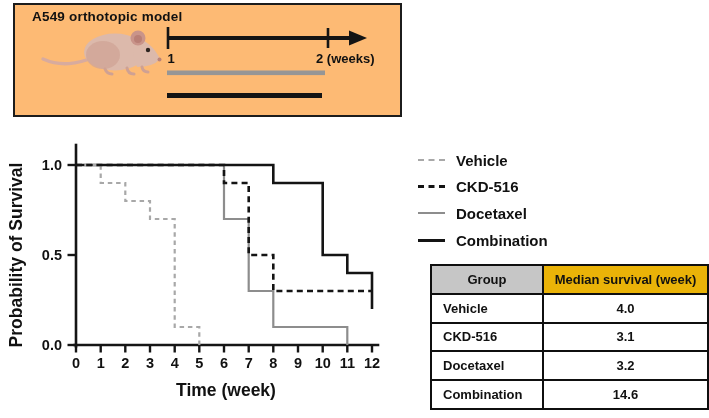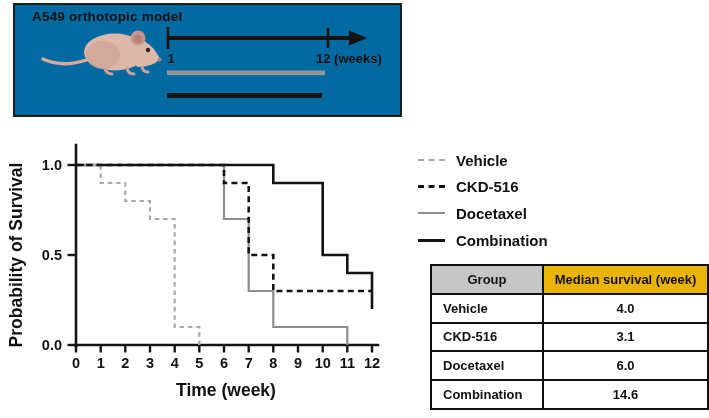--- a/index.html
+++ b/index.html
@@ -1,21 +1,21 @@
 <!DOCTYPE html>
 <html><head>
 <meta charset="utf-8">
 <style>
   html,body{margin:0;padding:0;background:#ffffff;}
   body{width:709px;height:418px;font-family:"Liberation Sans",sans-serif;color:#111;}
   #stage{position:relative;width:709px;height:418px;overflow:hidden;background:#fff;}
 
   
   #schematic-box{position:absolute;left:13px;top:3px;width:389px;height:114px;
-    border:2px solid #1c1c1c;box-sizing:border-box;background:#0369a1;}
+    border:2px solid #1c1c1c;box-sizing:border-box;background:#fdba74;}
   .schematic-title{position:absolute;left:17px;top:4px;font-size:13.5px;font-weight:700;letter-spacing:.2px;}
   #mouse-svg{position:absolute;left:24px;top:13px;}
   #tl-svg{position:absolute;left:0px;top:0px;}
   .tl-label{position:absolute;font-size:13px;font-weight:700;white-space:nowrap;}
   #tl-start{left:150px;top:46px;width:12px;text-align:center;}
   #tl-end{left:301px;top:46px;}
   .trt-label{position:absolute;left:0px;width:140px;text-align:right;font-size:13px;font-weight:700;white-space:nowrap;}
   #trt-0{top:64px;}
   #trt-1{top:87px;}
 
@@ -64,21 +64,21 @@
     <svg id="tl-svg" width="385" height="110" viewBox="0 0 385 110">
       <line x1="152" y1="33" x2="336" y2="33" stroke="#141414" stroke-width="4"></line>
       <polygon points="334,25.5 334,40.5 352,33" fill="#141414"></polygon>
       <line x1="153" y1="22" x2="153" y2="44" stroke="#141414" stroke-width="2.6"></line>
       <line x1="313" y1="23" x2="313" y2="43" stroke="#141414" stroke-width="2.6"></line>
       <rect id="bar-0" x="152" y="65.5" width="158" height="4.6" fill="#969696"></rect>
       <rect id="bar-1" x="152" y="88" width="155" height="5" fill="#141414"></rect>
     </svg>
 
     <div class="tl-label" id="tl-start">1</div>
-    <div class="tl-label" id="tl-end">12 (weeks)</div>
+    <div class="tl-label" id="tl-end">2 (weeks)</div>
   </div>
 
   <svg id="km-svg" width="400" height="288" viewBox="0 0 400 288">
     <line class="axis" x1="76" y1="15" x2="76" y2="216.3"></line>
     <line class="axis" x1="74.7" y1="215" x2="378" y2="215"></line>
     <g id="km-ticks">
         <line x1="76" x2="76" y1="215" y2="222.5" class="tick"></line>
         <text x="76" y="238" text-anchor="middle" class="tick-label">0</text>
         <line x1="100.7" x2="100.7" y1="215" y2="222.5" class="tick"></line>
         <text x="100.7" y="238" text-anchor="middle" class="tick-label">1</text>
@@ -153,21 +153,21 @@
       <tr>
         <td class="group-cell">Vehicle</td>
         <td class="value-cell">4.0</td>
       </tr>
       <tr>
         <td class="group-cell">CKD-516</td>
         <td class="value-cell">3.1</td>
       </tr>
       <tr>
         <td class="group-cell">Docetaxel</td>
-        <td class="value-cell">6.0</td>
+        <td class="value-cell">3.2</td>
       </tr>
       <tr>
         <td class="group-cell">Combination</td>
         <td class="value-cell">14.6</td>
       </tr>
     </tbody>
   </table>
 
 </div>
 

